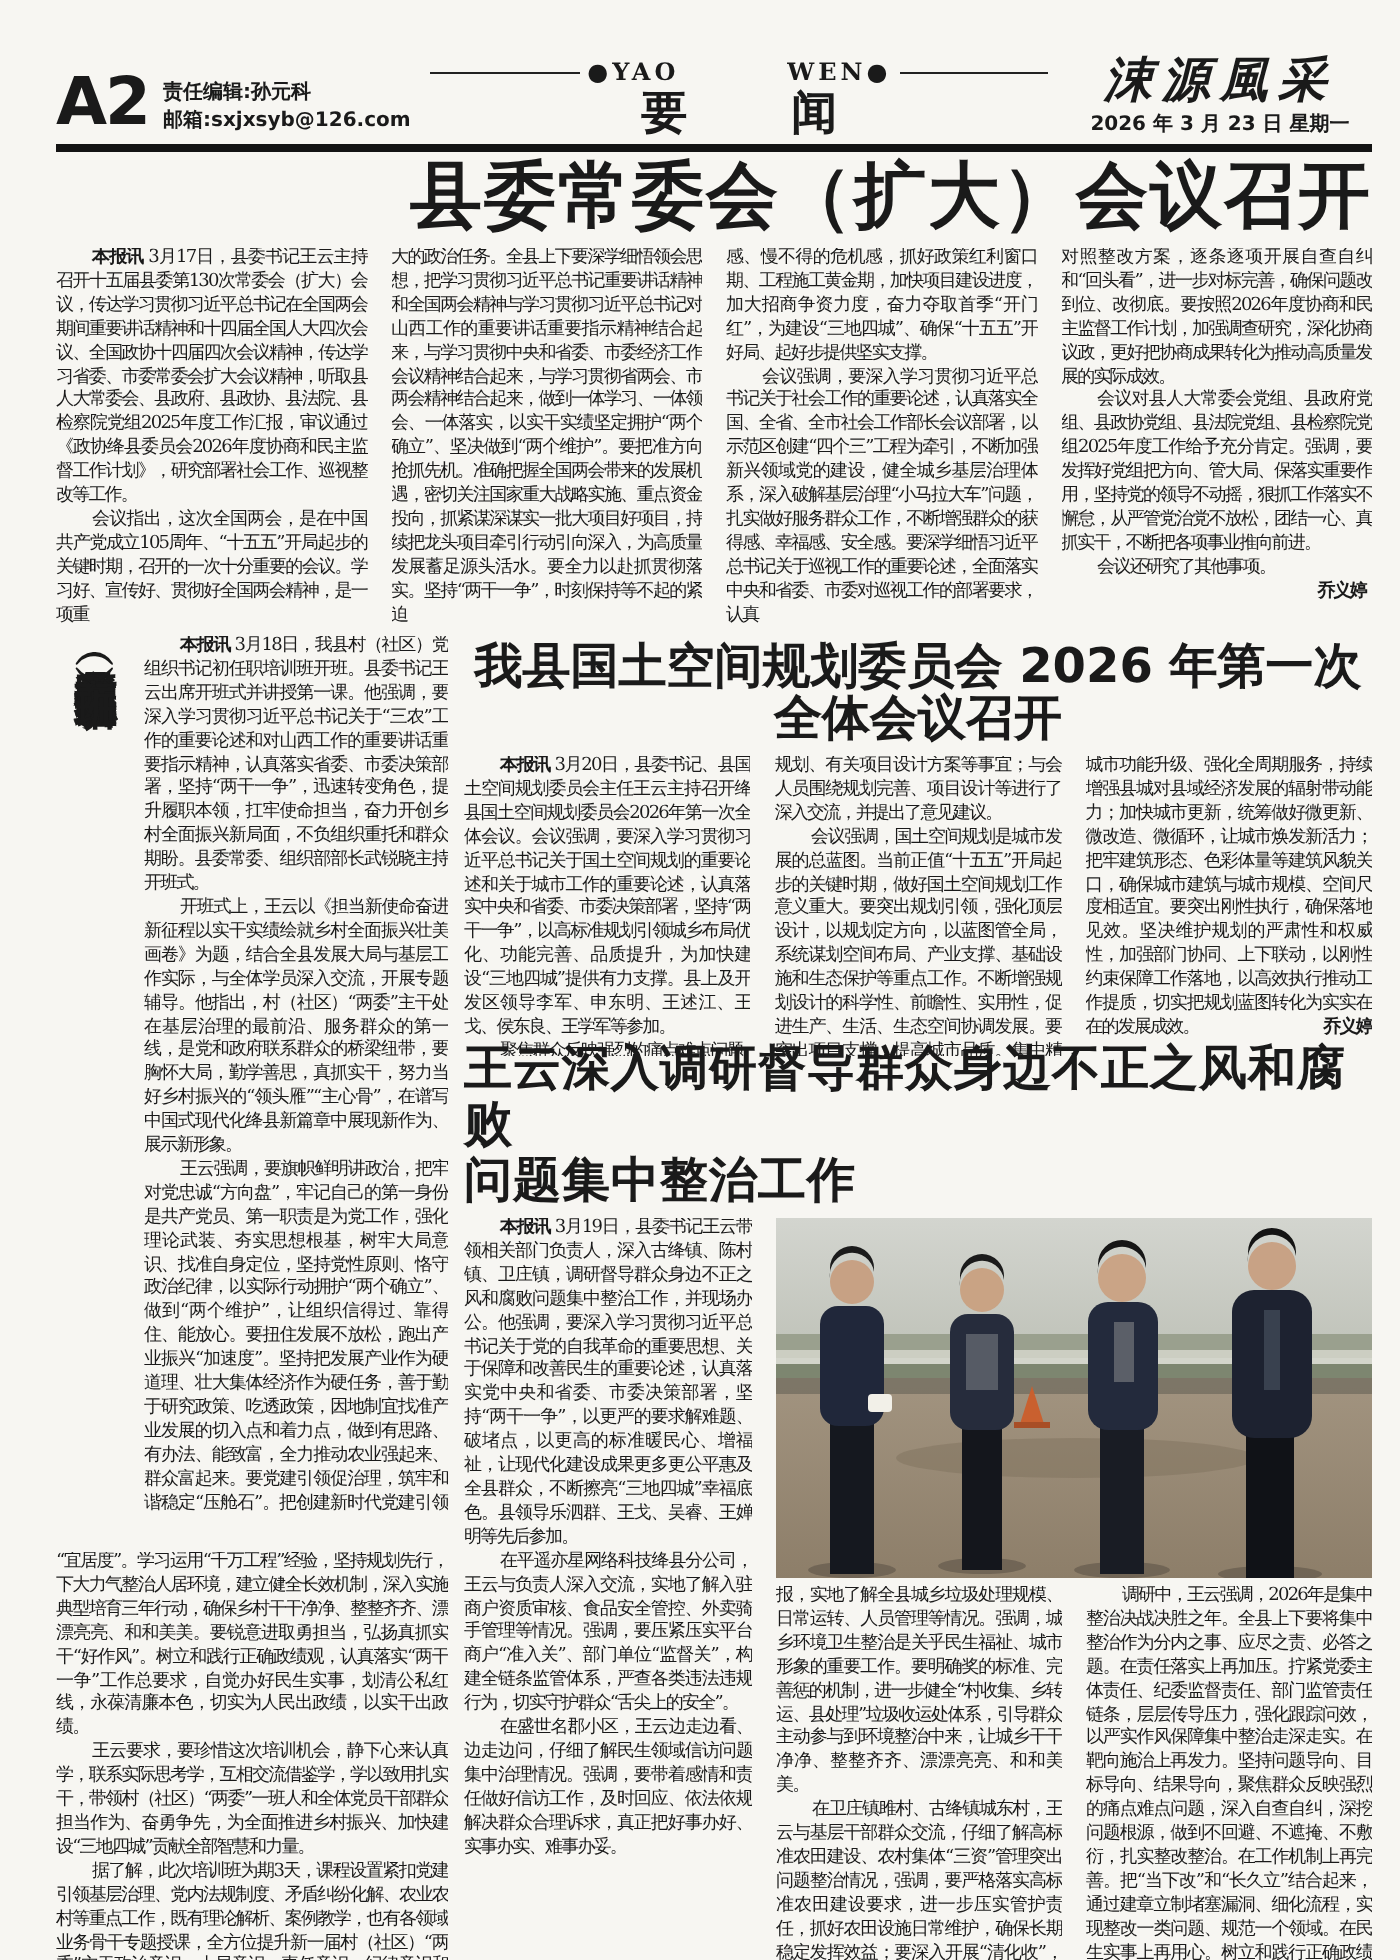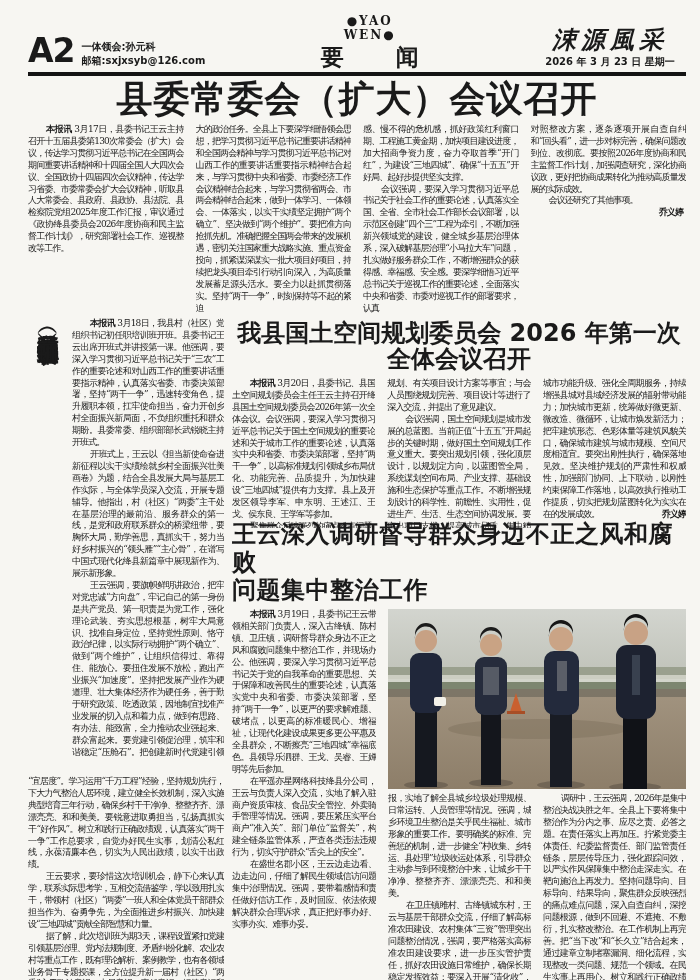--- a/index.html
+++ b/index.html
@@ -7,32 +7,32 @@
   .page{position:relative;width:700px;height:980px;background:#f7f6f2;color:#1a1a1a;
         font-family:"DejaVu Serif","Liberation Serif",serif;overflow:hidden;}
   .sans{font-family:"DejaVu Sans","Liberation Sans",sans-serif;}
 
   
   .header{position:absolute;left:28px;right:14px;top:22px;height:48px;display:flex;align-items:flex-end;}
   .hdr-left{display:flex;align-items:flex-end;gap:7px;padding-bottom:2px;}
   .pageno{font-size:33px;font-weight:900;line-height:34px;letter-spacing:-1px;}
   .edlines{font-size:10px;font-weight:bold;line-height:14px;white-space:nowrap;}
   .hdr-center{flex:1;margin:0 10px;padding-bottom:0;}
-  .pyrow{display:flex;align-items:center;flex-direction:column;}
+  .pyrow{display:flex;align-items:center;}
   .rule{flex:1;border-top:1.6px solid #222;}
   .py{font-size:12px;letter-spacing:2px;font-weight:bold;padding:0 4px;white-space:nowrap;}
   .pygap{width:46px;}
   .secrow{display:flex;justify-content:center;gap:52px;font-size:23px;font-weight:900;line-height:26px;margin-top:1px;}
   .hdr-right{width:152px;text-align:center;padding-bottom:1px;}
   .masthead{font-size:24px;font-weight:bold;font-style:italic;letter-spacing:5px;line-height:26px;white-space:nowrap;}
   .issuedate{font-size:10px;font-weight:bold;margin-top:2px;white-space:nowrap;}
   .thickrule{position:absolute;left:28px;right:14px;top:72px;height:4px;background:#141414;}
 
   
-  .headline1{position:absolute;left:28px;right:14px;top:79px;text-align:center;
+  .headline1{position:absolute;left:28px;right:14px;top:79px;text-align:right;
              font-size:36px;font-weight:900;letter-spacing:1px;line-height:40px;}
 
   
   .art p{margin:0;text-indent:2em;text-align:justify;font-size:9px;line-height:11.9px;letter-spacing:-0.9px;}
   .art p.cont{text-indent:0;}
   .art p b{font-family:"DejaVu Sans","Liberation Sans",sans-serif;font-weight:bold;}
   .byline{text-align:right !important;text-indent:0 !important;font-weight:bold;padding-right:3px;}
   .byl{float:right;font-weight:bold;padding-left:6px;}
 
   
@@ -66,21 +66,21 @@
 </style>
 </head>
 <body>
 
 <div class="page">
 
   <div class="header">
     <div class="hdr-left">
       <div class="pageno sans">A2</div>
       <div class="edlines sans">
-        <div>一体领会:孙元科</div>
+        <div>责任编辑:孙元科</div>
         <div>邮箱:sxjxsyb@126.com</div>
       </div>
     </div>
     <div class="hdr-center">
       <div class="pyrow">
         <div class="rule"></div>
         <span class="py">●YAO</span>
         <span class="pygap"></span>
         <span class="py">WEN●</span>
         <div class="rule"></div>
@@ -94,30 +94,32 @@
       <div class="masthead">涑源風采</div>
       <div class="issuedate sans">2026 年 3 月 23 日 星期一</div>
     </div>
   </div>
   <div class="thickrule"></div>
 
   <div class="headline1 sans">县委常委会（扩大）会议召开</div>
   <div class="a1cols art">
     <div class="col">
         <p><b>本报讯</b>  3月17日，县委书记王云主持召开十五届县委第130次常委会（扩大）会议，传达学习贯彻习近平总书记在全国两会期间重要讲话精神和十四届全国人大四次会议、全国政协十四届四次会议精神，传达学习省委、市委常委会扩大会议精神，听取县人大常委会、县政府、县政协、县法院、县检察院党组2025年度工作汇报，审议通过《政协绛县委员会2026年度协商和民主监督工作计划》，研究部署社会工作、巡视整改等工作。</p>
+        <p>会议指出，这次全国两会，是在中国共产党成立105周年、“十五五”开局起步的关键时期，召开的一次十分重要的会议。学习好、宣传好、贯彻好全国两会精神，是一项重</p>
       </div>
     <div class="col">
         <p class="cont">大的政治任务。全县上下要深学细悟领会思想，把学习贯彻习近平总书记重要讲话精神和全国两会精神与学习贯彻习近平总书记对山西工作的重要讲话重要指示精神结合起来，与学习贯彻中央和省委、市委经济工作会议精神结合起来，与学习贯彻省两会、市两会精神结合起来，做到一体学习、一体领会、一体落实，以实干实绩坚定拥护“两个确立”、坚决做到“两个维护”。要把准方向抢抓先机。准确把握全国两会带来的发展机遇，密切关注国家重大战略实施、重点资金投向，抓紧谋深谋实一批大项目好项目，持续把龙头项目牵引行动引向深入，为高质量发展蓄足源头活水。要全力以赴抓贯彻落实。坚持“两干一争”，时刻保持等不起的紧迫</p>
       </div>
     <div class="col">
         <p class="cont">感、慢不得的危机感，抓好政策红利窗口期、工程施工黄金期，加快项目建设进度，加大招商争资力度，奋力夺取首季“开门红”，为建设“三地四城”、确保“十五五”开好局、起好步提供坚实支撑。</p>
         <p>会议强调，要深入学习贯彻习近平总书记关于社会工作的重要论述，认真落实全国、全省、全市社会工作部长会议部署，以示范区创建“四个三”工程为牵引，不断加强新兴领域党的建设，健全城乡基层治理体系，深入破解基层治理“小马拉大车”问题，扎实做好服务群众工作，不断增强群众的获得感、幸福感、安全感。要深学细悟习近平总书记关于巡视工作的重要论述，全面落实中央和省委、市委对巡视工作的部署要求，认真</p>
       </div>
     <div class="col">
     <p class="cont">对照整改方案，逐条逐项开展自查自纠和“回头看”，进一步对标完善，确保问题改到位、改彻底。要按照2026年度协商和民主监督工作计划，加强调查研究，深化协商议政，更好把协商成果转化为推动高质量发展的实际成效。</p>
+        <p>会议对县人大常委会党组、县政府党组、县政协党组、县法院党组、县检察院党组2025年度工作给予充分肯定。强调，要发挥好党组把方向、管大局、保落实重要作用，坚持党的领导不动摇，狠抓工作落实不懈怠，从严管党治党不放松，团结一心、真抓实干，不断把各项事业推向前进。</p>
         <p>会议还研究了其他事项。</p>
         <p class="byline">乔义婷</p>
       </div>
   </div>
 
   <div class="article2 art">
     <div class="a2top">
       <div class="vhead sans">我县村（社区）党组织书记初任职培训班开班</div>
       <div class="a2topbody">
           <p><b>本报讯</b>  3月18日，我县村（社区）党组织书记初任职培训班开班。县委书记王云出席开班式并讲授第一课。他强调，要深入学习贯彻习近平总书记关于“三农”工作的重要论述和对山西工作的重要讲话重要指示精神，认真落实省委、市委决策部署，坚持“两干一争”，迅速转变角色，提升履职本领，扛牢使命担当，奋力开创乡村全面振兴新局面，不负组织重托和群众期盼。县委常委、组织部部长武锐晓主持开班式。</p>

